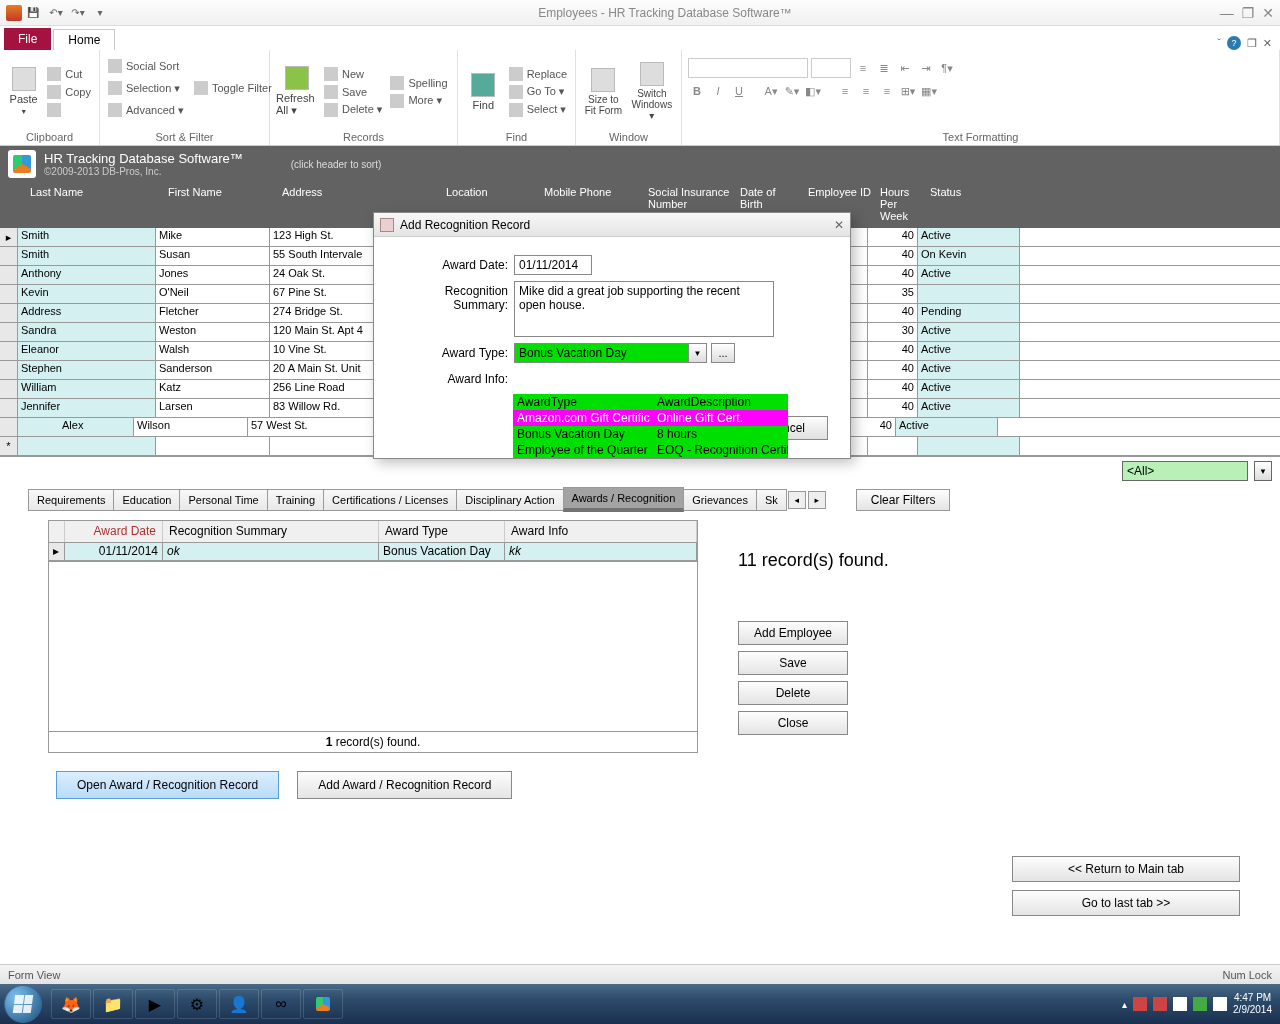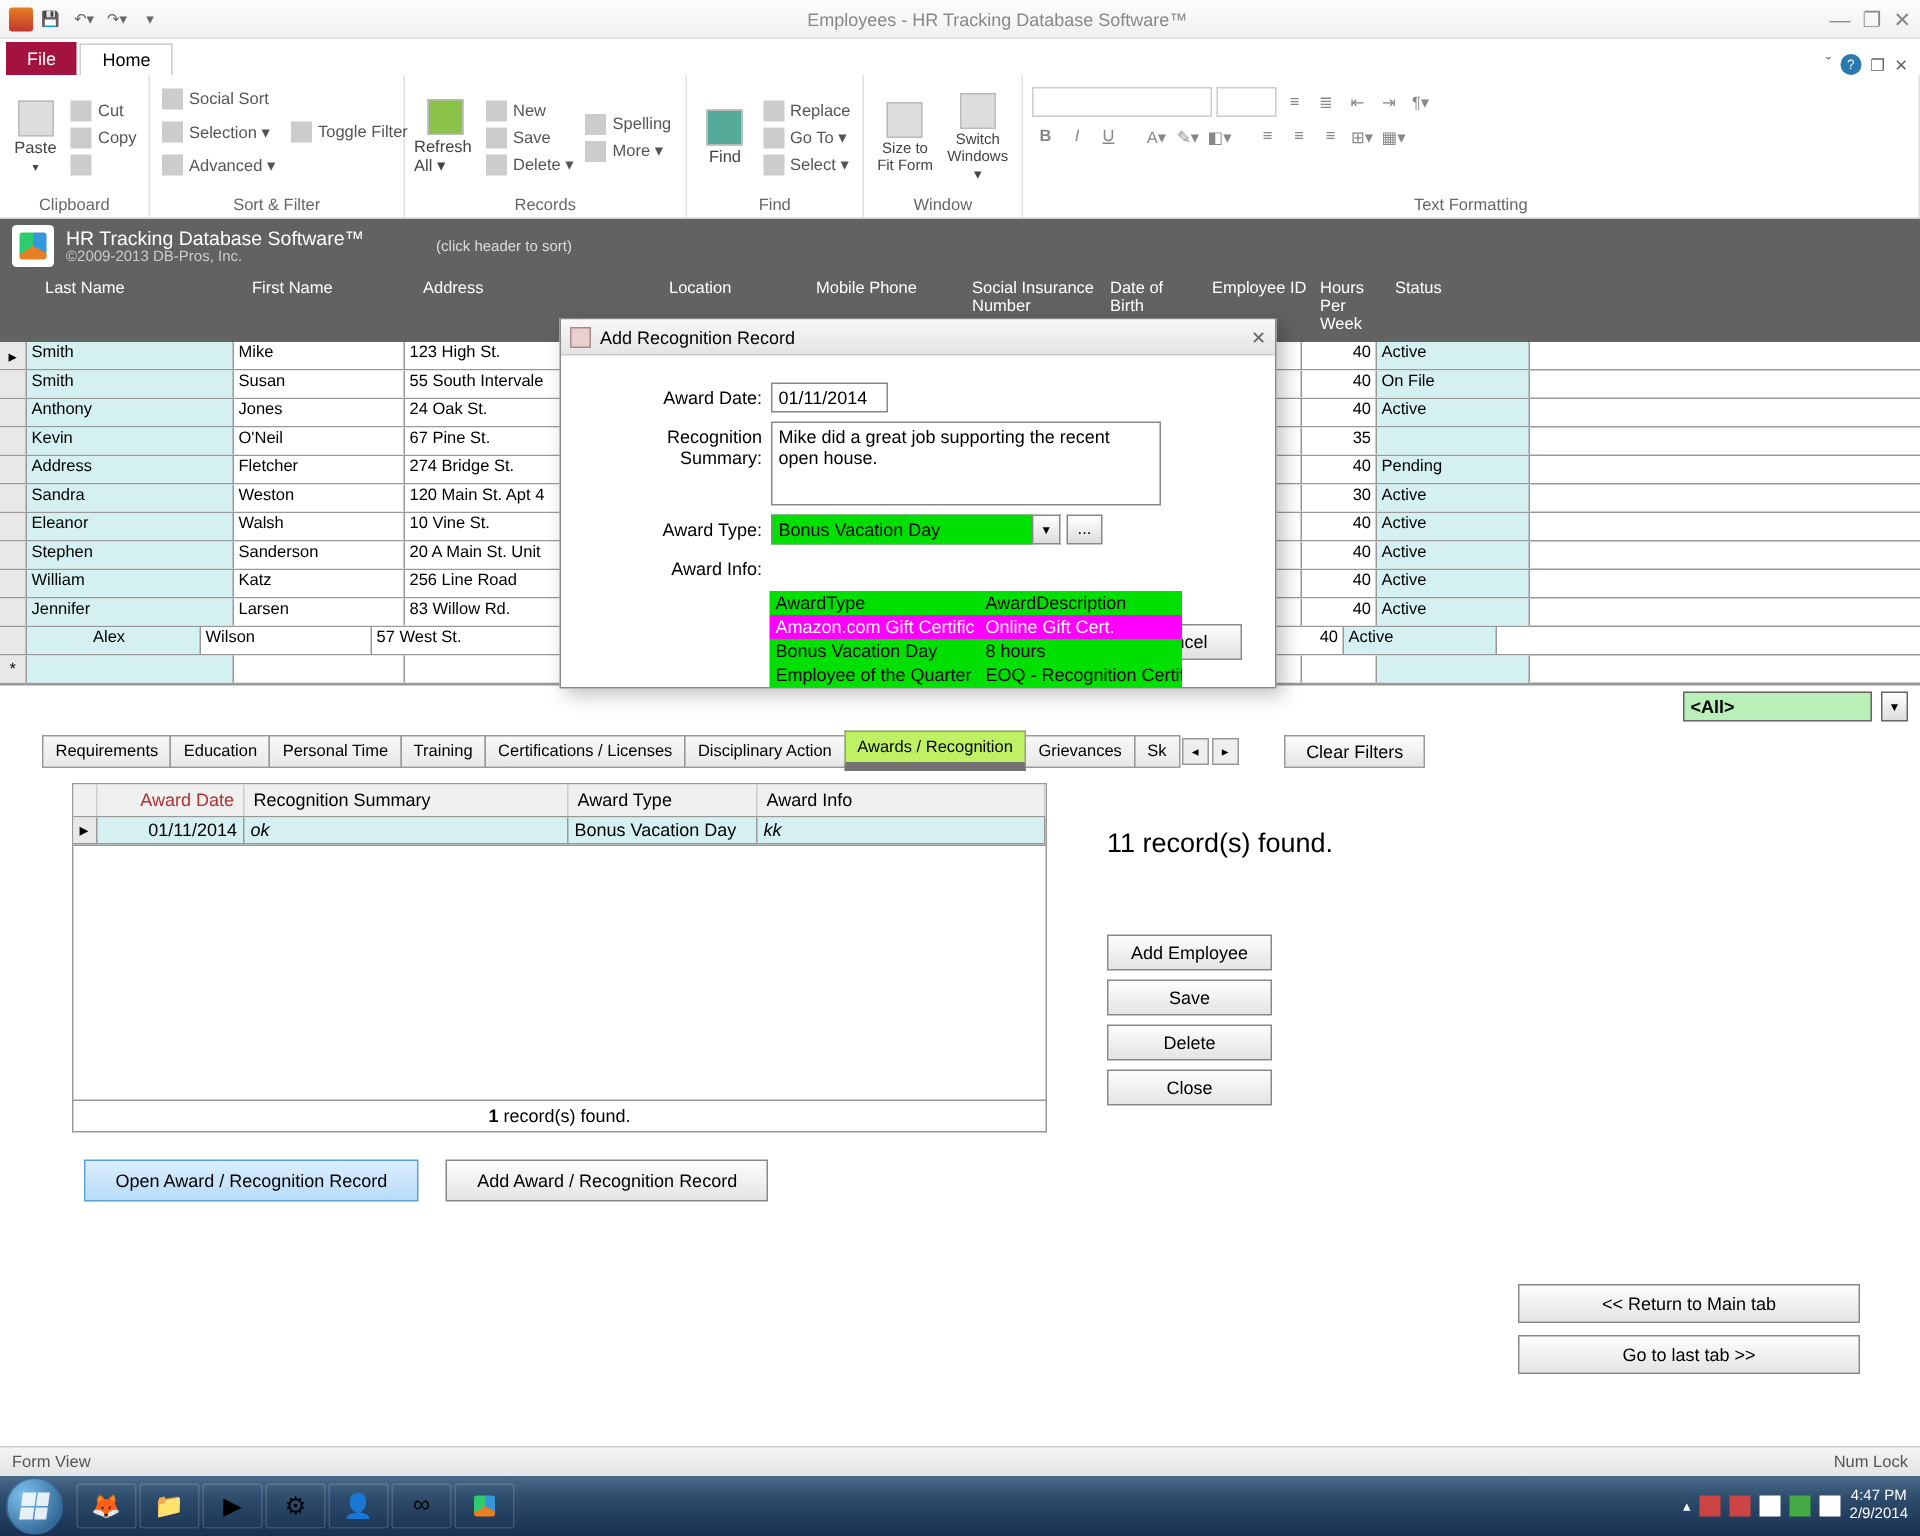--- a/index.html
+++ b/index.html
@@ -73,28 +73,28 @@
 .dd-row { display: flex; }
 .dd-cell { padding: 1px 4px; overflow: hidden; white-space: nowrap; }
 .dd-cell.c1 { width: 140px; }
 .dd-cell.c2 { flex: 1; }
 .dd-green { background: #00e000; }
 .dd-magenta { background: #ff00ff; color: #fff; }
 .dlg-buttons { display: flex; justify-content: flex-end; gap: 14px; padding: 14px 22px 18px 0; }
 .dlg-btn { padding: 4px 22px; border: 1px solid #888; background: linear-gradient(#fdfdfd,#e0e0e0); font-size: 12px; }
 
 
-.filterrow { display: flex; justify-content: flex-end; padding: 4px 8px; align-items: flex-end; gap: 6px; font-weight: bold; }
+.filterrow { display: flex; justify-content: flex-end; padding: 4px 8px; align-items: flex-end; gap: 6px; }
 .filtercombo { border: 1px solid #666; background: #b8f0b8; width: 126px; height: 20px; display: flex; align-items: center; padding: 0 4px; font-size: 12px; }
 .filterdrop { width: 18px; height: 20px; border: 1px solid #666; background: linear-gradient(#fff,#ddd); display: flex; align-items: center; justify-content: center; font-size: 8px; }
 
 
 .bottomtabs { display: flex; padding: 2px 0 0 28px; gap: 0; align-items: center; }
 .btab { border: 1px solid #999; background: linear-gradient(#f8f8f8,#e8e8e8); padding: 4px 8px; font-size: 11px; margin-right: -1px; }
-.btab.active { background: #bef264; border-bottom: 6px solid #737373; position: relative; z-index: 2; }
+.btab.active { background: #a3a3a3; border-bottom: 4px solid #737373; position: relative; z-index: 2; }
 .tabnav { width: 18px; height: 18px; border: 1px solid #999; background: #eee; margin-left: 2px; display: flex; align-items: center; justify-content: center; font-size: 9px; }
 .clearfilters { margin-left: 30px; border: 1px solid #999; background: linear-gradient(#fdfdfd,#e4e4e4); padding: 3px 14px; font-size: 12px; }
 
 
 .subarea { display: flex; padding: 8px 8px 0 48px; gap: 40px; }
 .subgrid-box { width: 650px; }
 .subgrid { border: 1px solid #999; }
 .subhead { display: flex; background: #f0f0f0; border-bottom: 1px solid #999; height: 22px; }
 .subhead .sh { border-right: 1px solid #ccc; padding: 3px 6px; font-size: 12px; }
 .sh.award { color: #b03030; }
@@ -349,21 +349,21 @@
       <div class="rowsel"></div>
       <div class="cell alt" style="width:138px;">Smith</div>
       <div class="cell norm" style="width:114px;">Susan</div>
       <div class="cell norm" style="width:164px;">55 South Intervale</div>
       <div class="cell norm" style="width:98px;"></div>
       <div class="cell norm" style="width:104px;"></div>
       <div class="cell norm" style="width:92px;"></div>
       <div class="cell norm" style="width:68px;"></div>
       <div class="cell norm" style="width:72px;"></div>
       <div class="cell norm" style="width:50px;text-align:right;">40</div>
-      <div class="cell alt" style="width:102px;">On File</div>
+      <div class="cell alt" style="width:102px;">On Kevin</div>
     </div>
     <div class="datarow">
       <div class="rowsel"></div>
       <div class="cell alt" style="width:138px;">Anthony</div>
       <div class="cell norm" style="width:114px;">Jones</div>
       <div class="cell norm" style="width:164px;">24 Oak St.</div>
       <div class="cell norm" style="width:98px;"></div>
       <div class="cell norm" style="width:104px;"></div>
       <div class="cell norm" style="width:92px;"></div>
       <div class="cell norm" style="width:68px;"></div>

